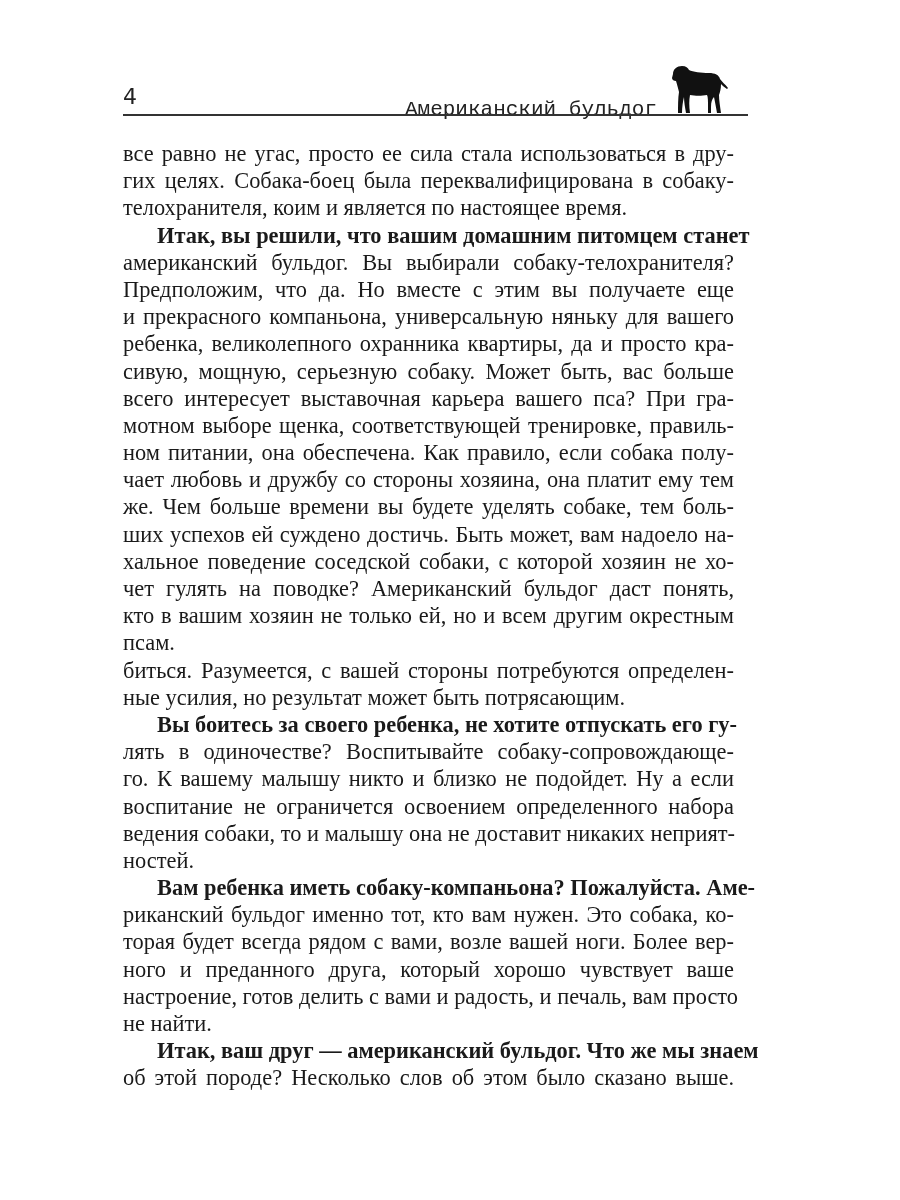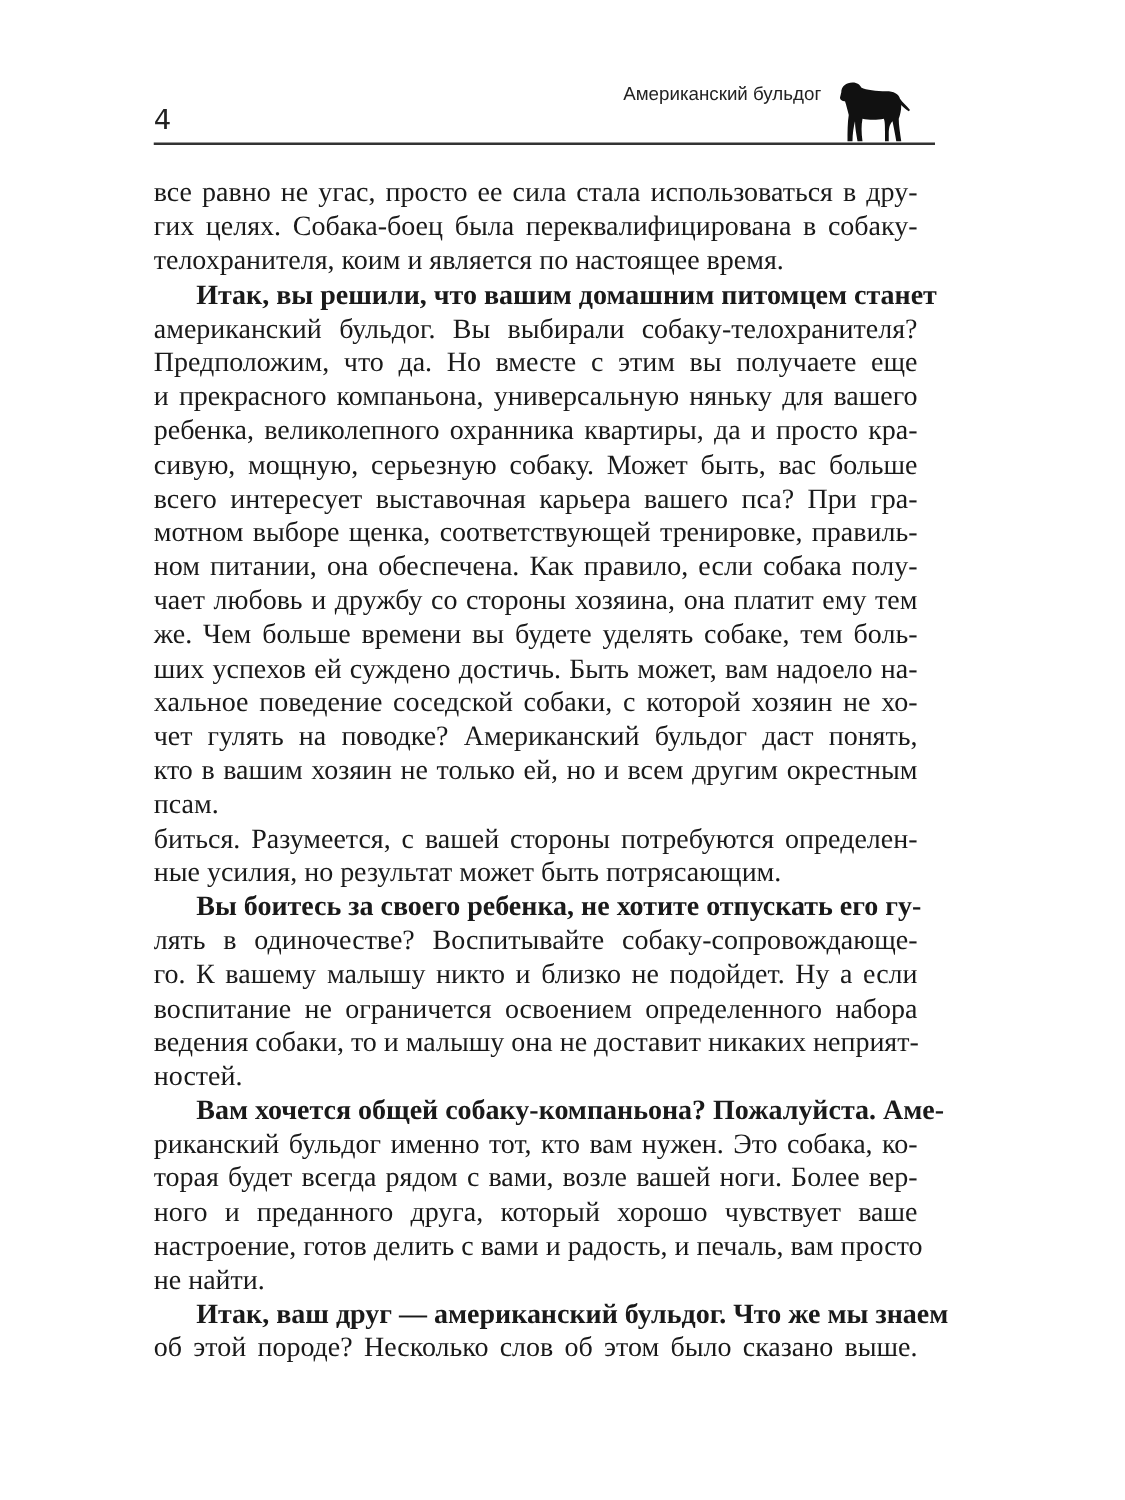--- a/index.html
+++ b/index.html
@@ -1,20 +1,20 @@
 <!DOCTYPE html>
 <html><head>
 <meta charset="utf-8">
 <style>
   html, body { margin: 0; padding: 0; background: #ffffff; }
   body { width: 900px; height: 1200px; position: relative; overflow: hidden; }
   .page { position: absolute; left: 0; top: 0; width: 900px; height: 1200px; background: #fff; }
   .header { position: absolute; left: 123px; top: 62px; width: 612px; height: 54px; }
   .page-number { position: absolute; left: 0; top: 22px; font-family: "DejaVu Sans", sans-serif; font-size: 22px; color: #222; }
-  .running-title { position: absolute; right: 78px; top: 5px; font-family: Liberation Sans, sans-serif; font-size: 15px; color: #222; letter-spacing: 0px; }
+  .running-title { position: absolute; right: 78px; top: 36px; font-family: Liberation Mono, monospace; font-size: 21px; color: #222; letter-spacing: 0px; }
   .dog-icon { position: absolute; right: 4px; top: 0px; width: 64px; height: 54px; }
   .header-rule { position: absolute; left: 0; top: 52px; width: 625px; height: 2px; background: #333; }
   .body-text { position: absolute; left: 123px; top: 126px; width: 611px; font-family: "Liberation Serif", "DejaVu Serif", serif; font-size: 22.4px; line-height: 27.2px; color: #1a1a1a; margin-top: 14px; }
   .line { display: block; white-space: nowrap; text-align: justify; text-align-last: justify; height: 27.2px; }
   .line.last { text-align-last: left; }
   .line.indent { padding-left: 34px; font-weight: bold; }
 </style>
 </head>
 <body>
 
@@ -60,21 +60,21 @@
     </div>
     <div>
       <span class="line indent">Вы боитесь за своего ребенка, не хотите отпускать его гу-</span>
       <span class="line">лять в одиночестве? Воспитывайте собаку-сопровождающе-</span>
       <span class="line">го. К вашему малышу никто и близко не подойдет. Ну а если</span>
       <span class="line">воспитание не ограничется освоением определенного набора</span>
       <span class="line">ведения собаки, то и малышу она не доставит никаких неприят-</span>
       <span class="line last">ностей.</span>
     </div>
     <div>
-      <span class="line indent">Вам хочется общей собаку-компаньона? Пожалуйста. Аме-</span>
+      <span class="line indent">Вам ребенка иметь собаку-компаньона? Пожалуйста. Аме-</span>
       <span class="line">риканский бульдог именно тот, кто вам нужен. Это собака, ко-</span>
       <span class="line">торая будет всегда рядом с вами, возле вашей ноги. Более вер-</span>
       <span class="line">ного и преданного друга, который хорошо чувствует ваше</span>
       <span class="line">настроение, готов делить с вами и радость, и печаль, вам просто</span>
       <span class="line last">не найти.</span>
     </div>
     <div>
       <span class="line indent">Итак, ваш друг — американский бульдог. Что же мы знаем</span>
       <span class="line">об этой породе? Несколько слов об этом было сказано выше.</span>
     </div>

